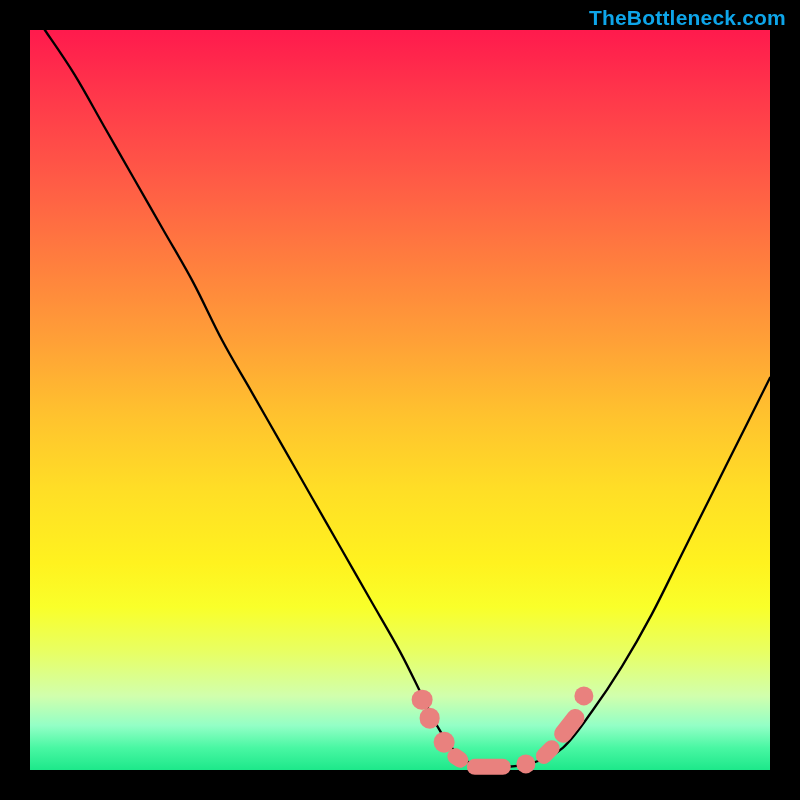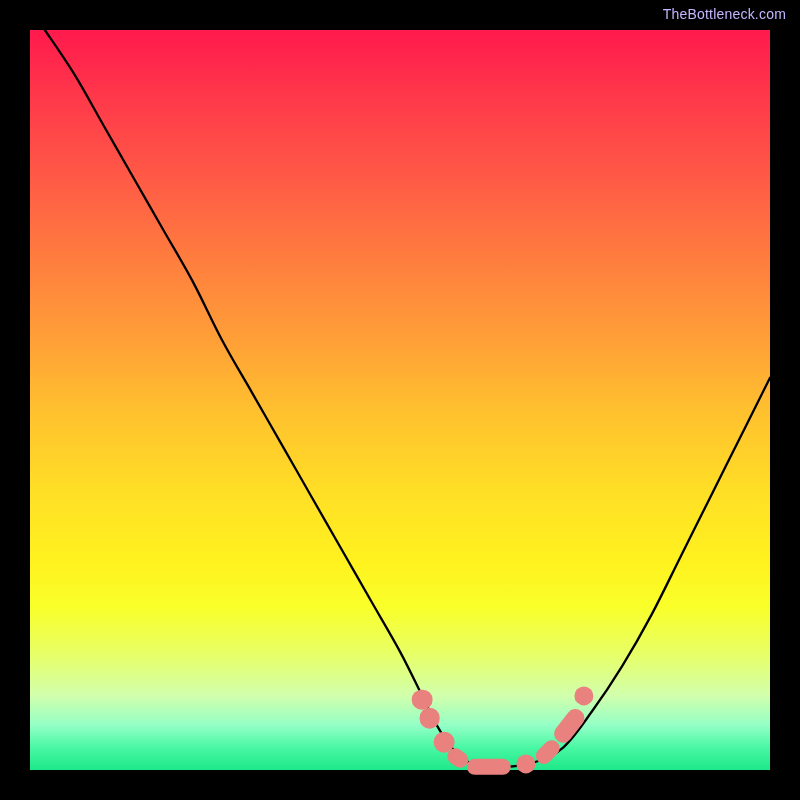--- a/index.html
+++ b/index.html
@@ -39,24 +39,24 @@
   .curve-svg {
     position: absolute;
     left: 0;
     top: 0;
     width: 100%;
     height: 100%;
     pointer-events: none;
   }
   .attribution {
     position: absolute;
-    color: #c4b5fd;
-    font-size: 14px;
+    color: #0ea5e9;
+    font-size: 21px;
     letter-spacing: 0.2px;
-    font-weight: 400;
+    font-weight: 700;
     white-space: nowrap;
   }
   .marker {
     position: absolute;
     background: #e9817e;
     border-radius: 50%;
     transform: translate(-50%, -50%);
   }
   .marker.cap {
     border-radius: 999px;

